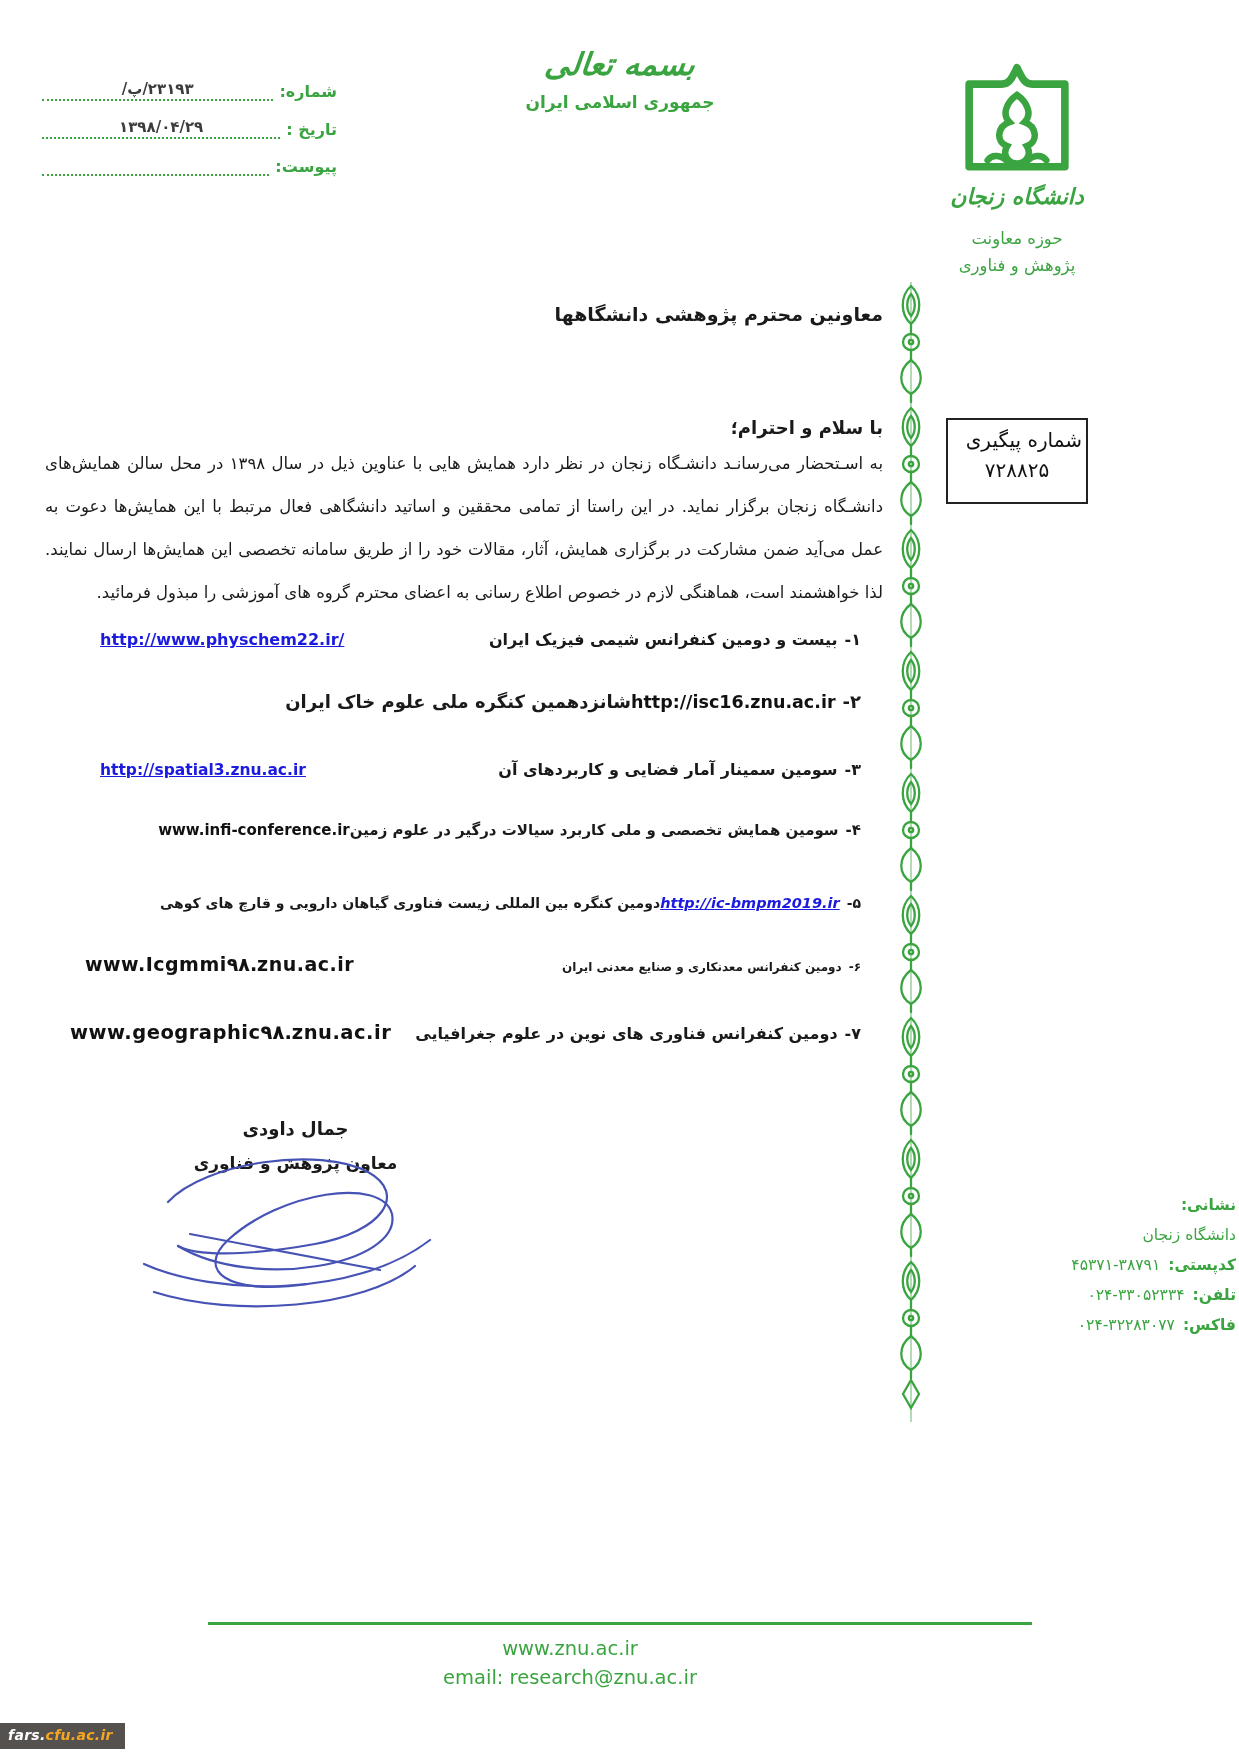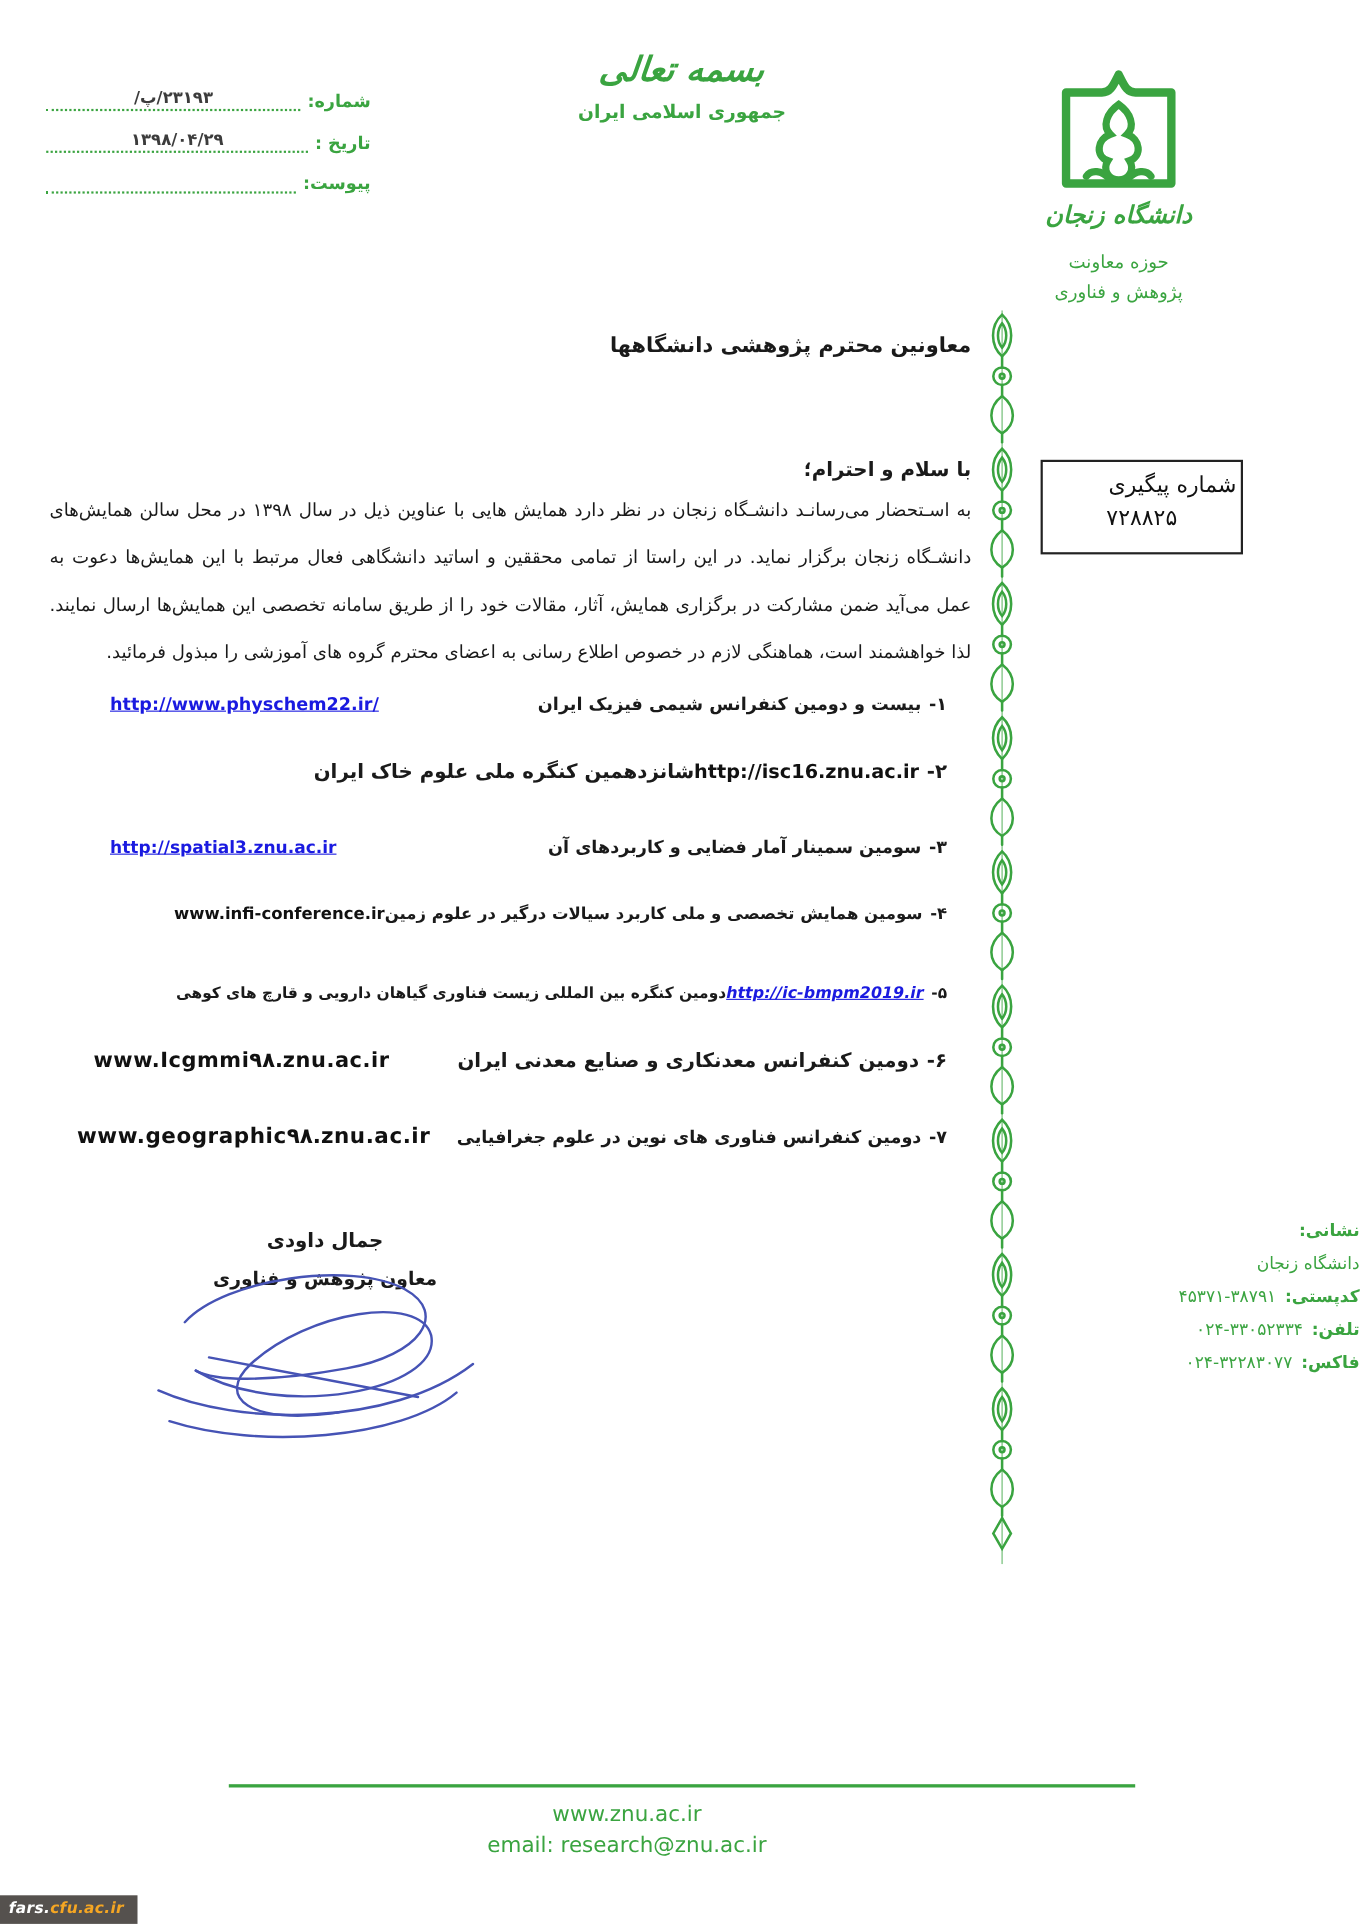--- a/index.html
+++ b/index.html
@@ -29,21 +29,21 @@
   .logo-block{position:absolute;left:922px;top:58px;width:190px;text-align:center;color:var(--green);}
   .logo-svg{color:var(--green);display:block;margin:0 auto;}
   .uni-name{font-size:22px;font-weight:bold;font-style:italic;margin-top:2px;}
   .office{font-size:16.5px;margin-top:16px;line-height:1.65;}
 
   
   .orn{position:absolute;left:888px;top:282px;width:46px;height:1140px;}
   .orn-svg{color:var(--green);}
 
   
-  .tracking-box{position:absolute;left:946px;top:418px;width:184px;height:86px;border:2px solid #222;direction:rtl;padding:8px 4px 0 4px;font-size:20px;color:#111;}
+  .tracking-box{position:absolute;left:946px;top:418px;width:142px;height:86px;border:2px solid #222;direction:rtl;padding:8px 4px 0 4px;font-size:20px;color:#111;}
   .tracking-box .t1{text-align:right;}
   .tracking-box .t2{text-align:center;margin-top:6px;}
 
   
   .letter{position:absolute;left:45px;top:303px;width:838px;direction:rtl;text-align:right;color:var(--ink);}
   .recipient{font-size:19px;font-weight:bold;margin-bottom:92px;}
   .salutation{font-size:18px;font-weight:bold;margin-bottom:4px;}
   .body-text{font-size:16.5px;line-height:43px;text-align:justify;}
 
   
@@ -52,31 +52,31 @@
   .conf .c-num{margin-left:7px;}
   .sep{display:flex;justify-content:space-between;align-items:baseline;}
   .link{color:var(--link-blue);font-weight:bold;text-decoration:underline;cursor:pointer;}
   .dark{color:#111;font-weight:bold;text-decoration:none;cursor:pointer;}
   .c-text{font-weight:bold;}
   .s1{padding-left:55px;} .s1 .c-text,.s1 .c-num{font-size:16px;} .s1 .c-url{font-size:16px;}
   .s2{font-size:18px;margin-bottom:48px;} .s2 .c-url{font-size:17.5px;}
   .s3{padding-left:55px;} .s3 .c-text,.s3 .c-num{font-size:16px;} .s3 .c-url{font-size:15.5px;}
   .s4{font-size:15px;margin-bottom:56px;}
   .s5{font-size:14px;} .s5 .c-url{font-size:14.5px;font-style:italic;}
-  .s6{padding-left:40px;margin-bottom:46px;} .s6 .c-text,.s6 .c-num{font-size:18px;margin-top:42px;} .s6 .c-url{font-size:19px;letter-spacing:.5px;}
+  .s6{padding-left:40px;margin-bottom:46px;} .s6 .c-text,.s6 .c-num{font-size:12px;margin-top:42px;} .s6 .c-url{font-size:19px;letter-spacing:.5px;}
   .s7{padding-left:25px;margin-bottom:0;} .s7 .c-text,.s7 .c-num{font-size:16px;} .s7 .c-url{font-size:19.5px;letter-spacing:.5px;}
 
   
   .sig-block{position:absolute;left:138px;top:1118px;width:315px;height:215px;text-align:center;direction:rtl;}
   .sig-name{font-size:18px;font-weight:bold;}
   .sig-title{font-size:17px;font-weight:bold;margin-top:14px;}
   .sig-svg{position:absolute;left:-8px;top:26px;color:var(--signature-blue);pointer-events:none;}
 
   
-  .contact{position:absolute;left:918px;top:1104px;width:318px;direction:rtl;text-align:right;color:var(--green);font-size:15.5px;line-height:30px;padding-left:6px;}
+  .contact{position:absolute;left:918px;top:1190px;width:318px;direction:rtl;text-align:right;color:var(--green);font-size:15.5px;line-height:30px;padding-left:6px;}
   .contact .b{font-weight:bold;}
   .c-row{display:flex;direction:rtl;justify-content:flex-start;gap:8px;white-space:nowrap;}
 
   
   .rule{position:absolute;left:208px;top:1622px;width:824px;height:3px;background:var(--green);}
   .footer{position:absolute;left:190px;top:1634px;width:760px;text-align:center;color:var(--green);font-size:19.5px;line-height:29px;}
 
   
   .watermark{position:absolute;left:0;top:1723px;background:#55514e;padding:4px 12px 6px 8px;font-size:14px;font-style:italic;font-weight:bold;letter-spacing:.3px;text-align:center;}
   .watermark .wm-prefix{color:#fff;}

